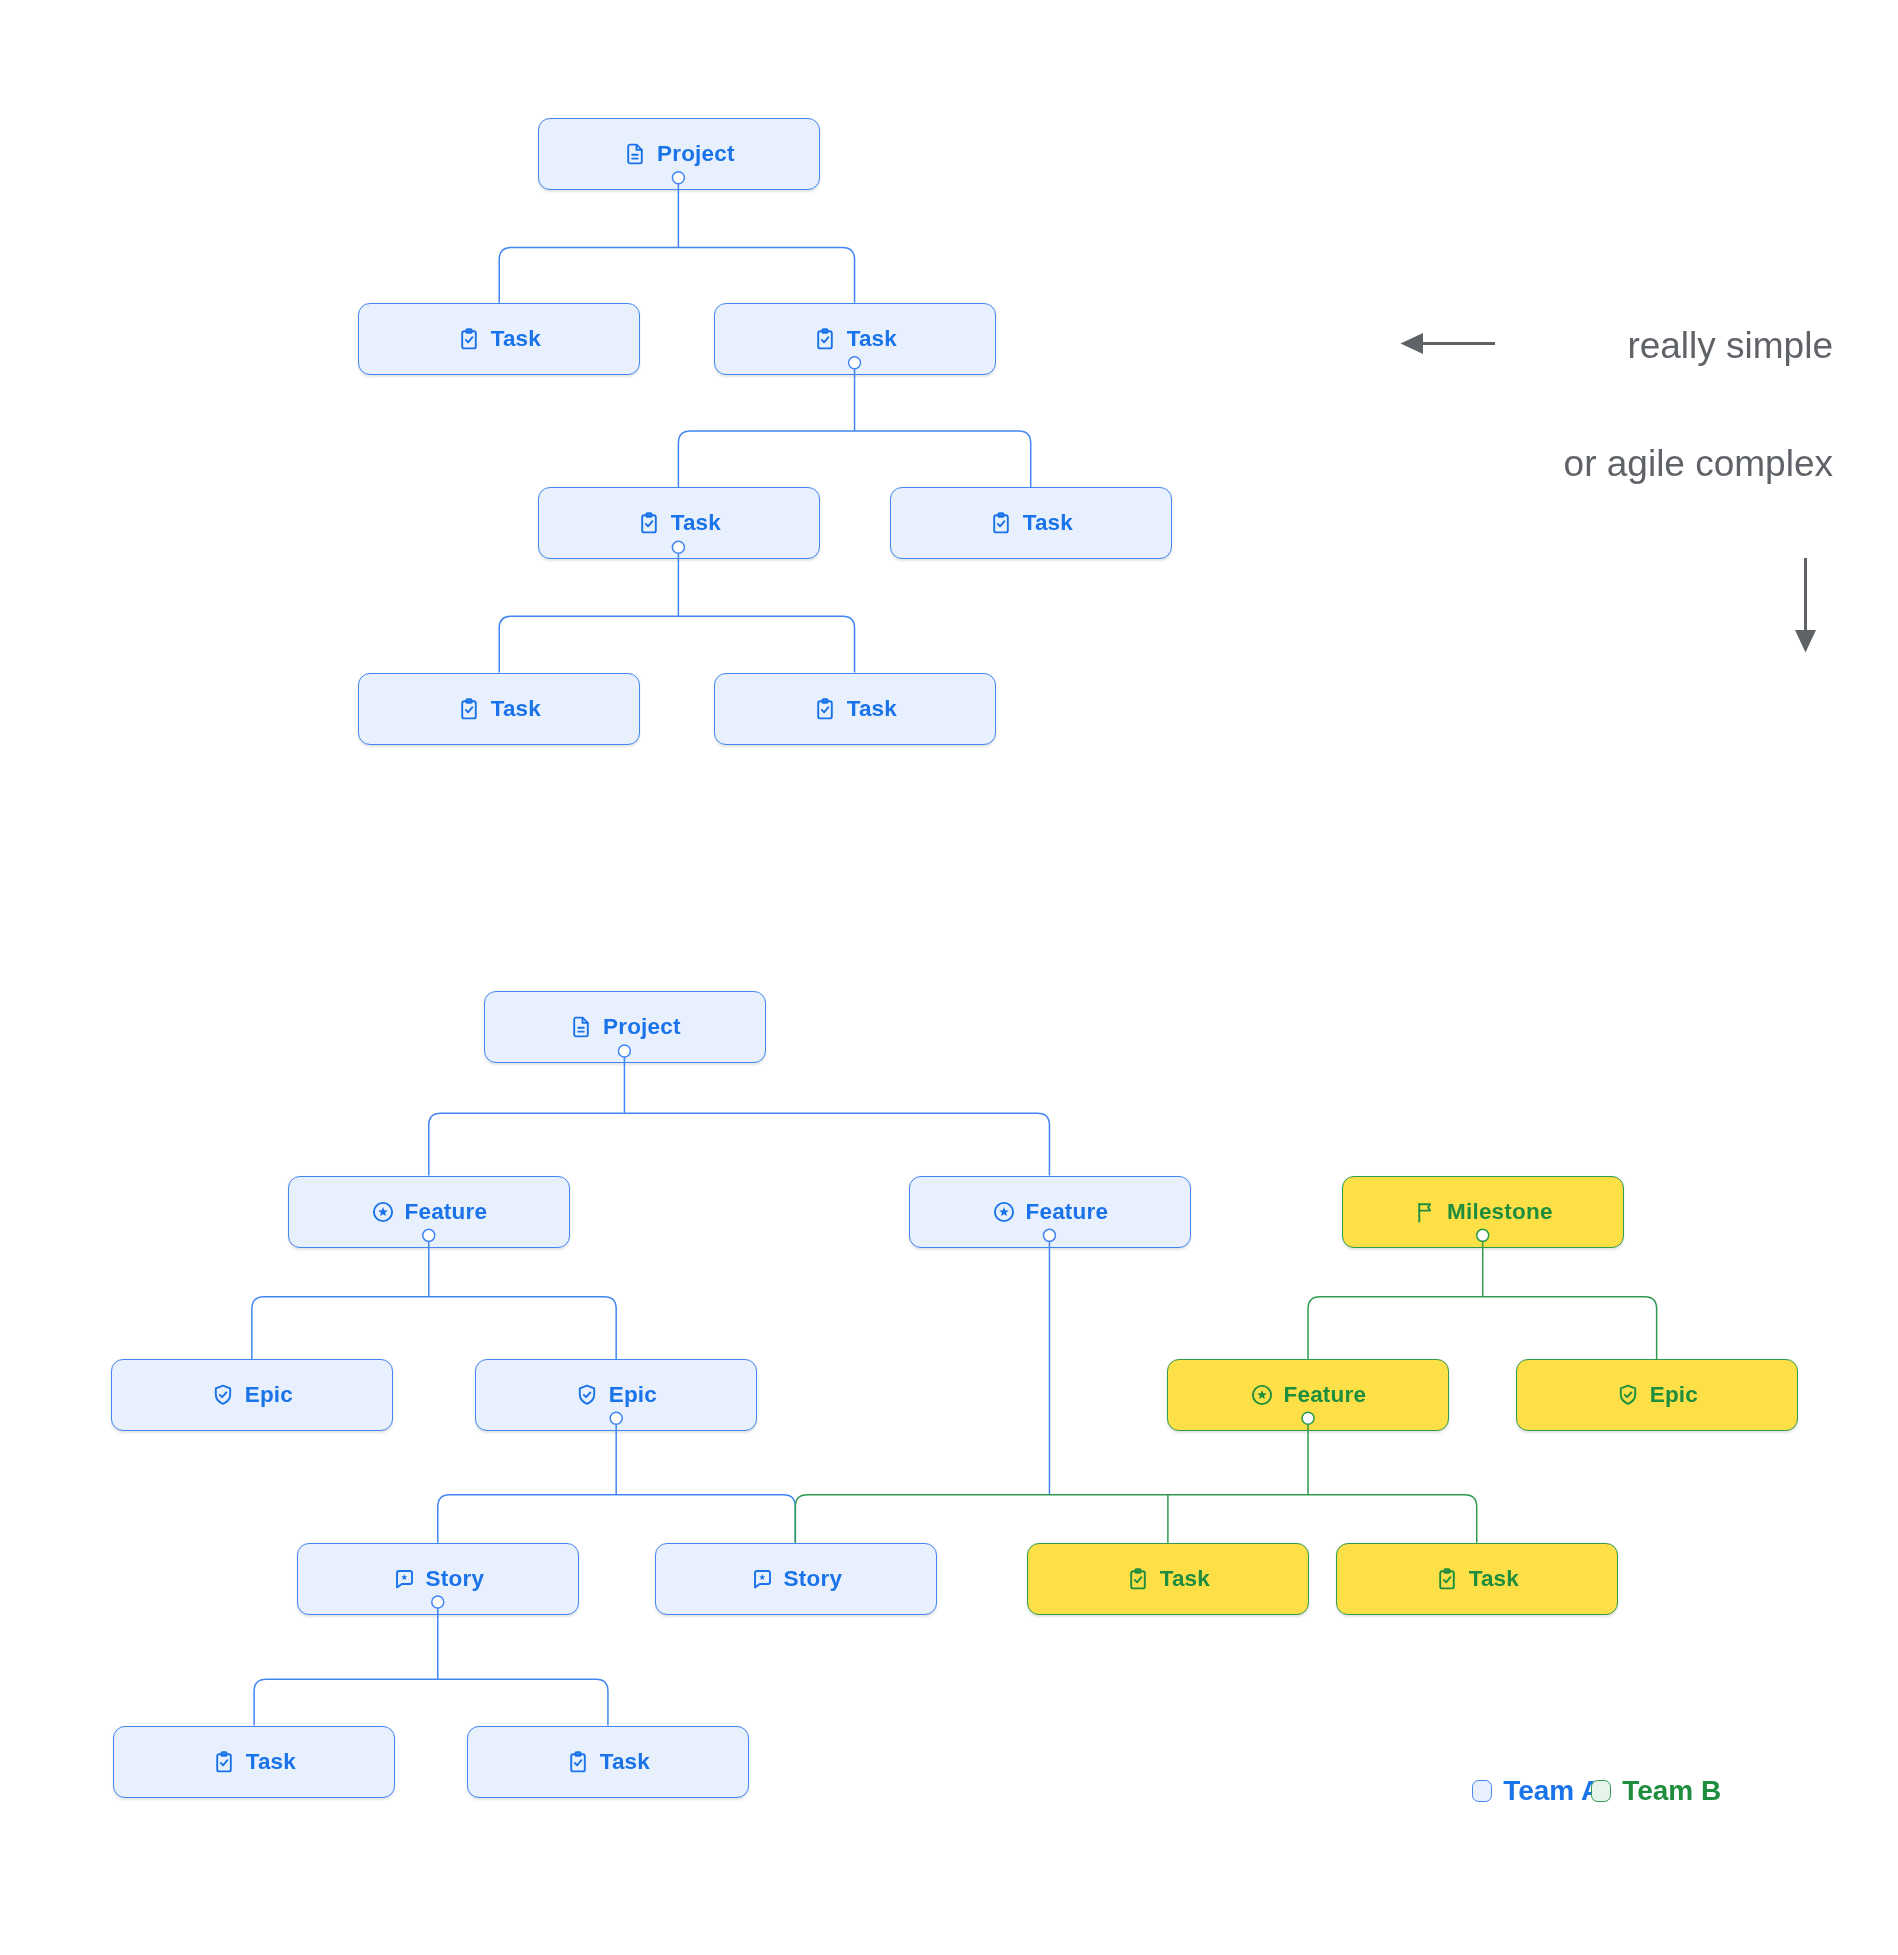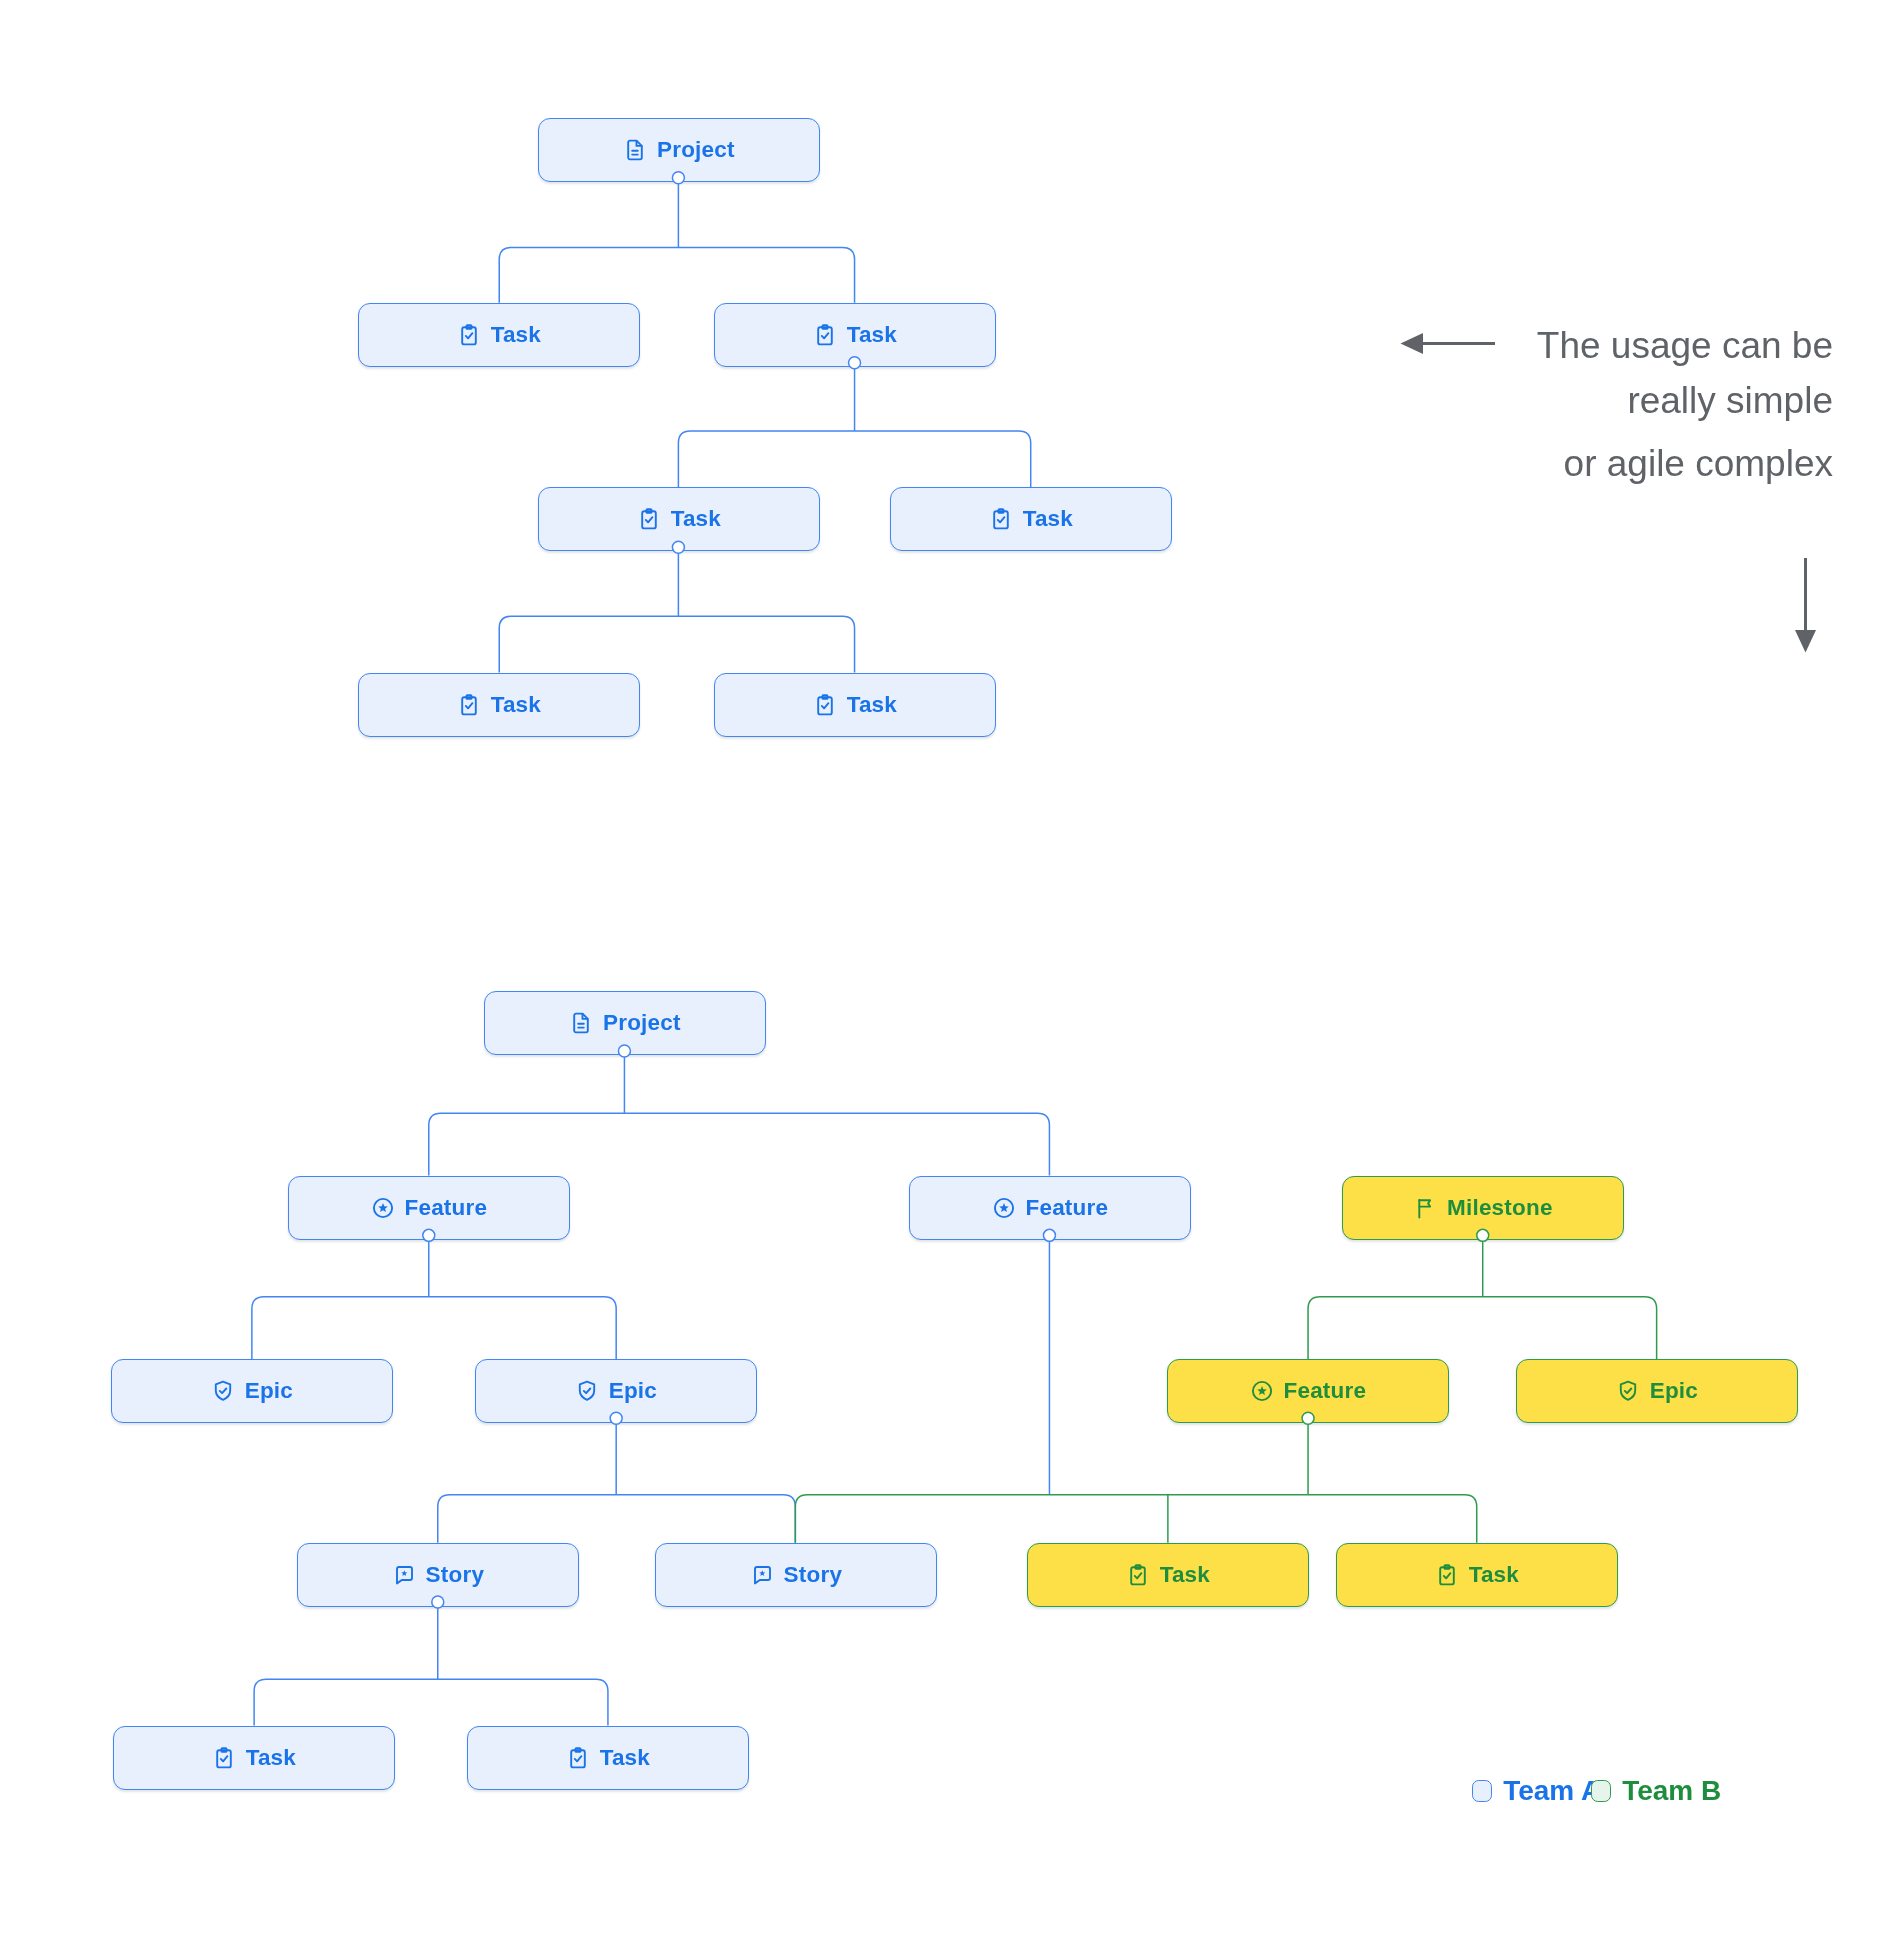--- a/index.html
+++ b/index.html
@@ -1,20 +1,20 @@
 <!DOCTYPE html>
 <html style="font-size:12px"><head>
 <meta charset="utf-8">
 <style>
   html,body{margin:0;padding:0;background:#ffffff;}
   body{width:1898px;height:1955px;position:relative;overflow:hidden;
        font-family:"Liberation Sans",sans-serif;}
   .stage{position:absolute;inset:0;}
   svg.wires{position:absolute;left:0;top:0;pointer-events:none;}
-  .node{position:absolute;width:282px;height:64px;box-sizing:border-box;
+  .node{position:absolute;width:282px;height:72px;box-sizing:border-box;
         border:1.5px solid;border-radius:12px;display:flex;align-items:center;
         justify-content:center;gap:9.7px;font-size:22.5px;font-weight:600;
         letter-spacing:0.2px;box-shadow:0 1.5px 2.2px rgba(60,64,67,.14);}
   .node.a{background:#E8F0FE;border-color:#4285F4;color:#1A73E8;}
   .node.b{background:#fde047;border-color:#2E9B4F;color:#1E8E3E;}
   .node .ic{width:24px;height:24px;flex:0 0 auto;}
   .annot{position:absolute;color:#5F6368;font-size:37px;line-height:55px;
          text-align:right;white-space:nowrap;}
   .divider{position:absolute;left:109px;top:870px;width:1717px;height:0;}
   .legend-item{position:absolute;display:flex;align-items:center;gap:11.2px;
@@ -232,21 +232,20 @@
       <circle cx="1978" cy="1648" r="8"></circle>
       <circle cx="1745" cy="1892" r="8"></circle>
     </g>
   </svg>
 
   <svg style="position:absolute;left:1396px;top:327px" width="105" height="33" viewBox="0 0 140 44">
     <line x1="34" y1="22" x2="132" y2="22" stroke="#5F6368" stroke-width="4"></line>
     <polygon points="6,22 36,8 36,36" fill="#5F6368"></polygon>
   </svg>
   <div class="annot" style="right:65px;top:318px">
-    <div>The usage can be</div>
     <div>really simple</div>
   </div>
   <div class="annot" style="right:65px;top:436px">
     <div>or agile complex</div>
   </div>
   <svg style="position:absolute;left:1789px;top:555px" width="33" height="102" viewBox="0 0 44 136">
     <line x1="22" y1="4" x2="22" y2="100" stroke="#5F6368" stroke-width="4"></line>
     <polygon points="22,130 8,100 36,100" fill="#5F6368"></polygon>
   </svg>
 

